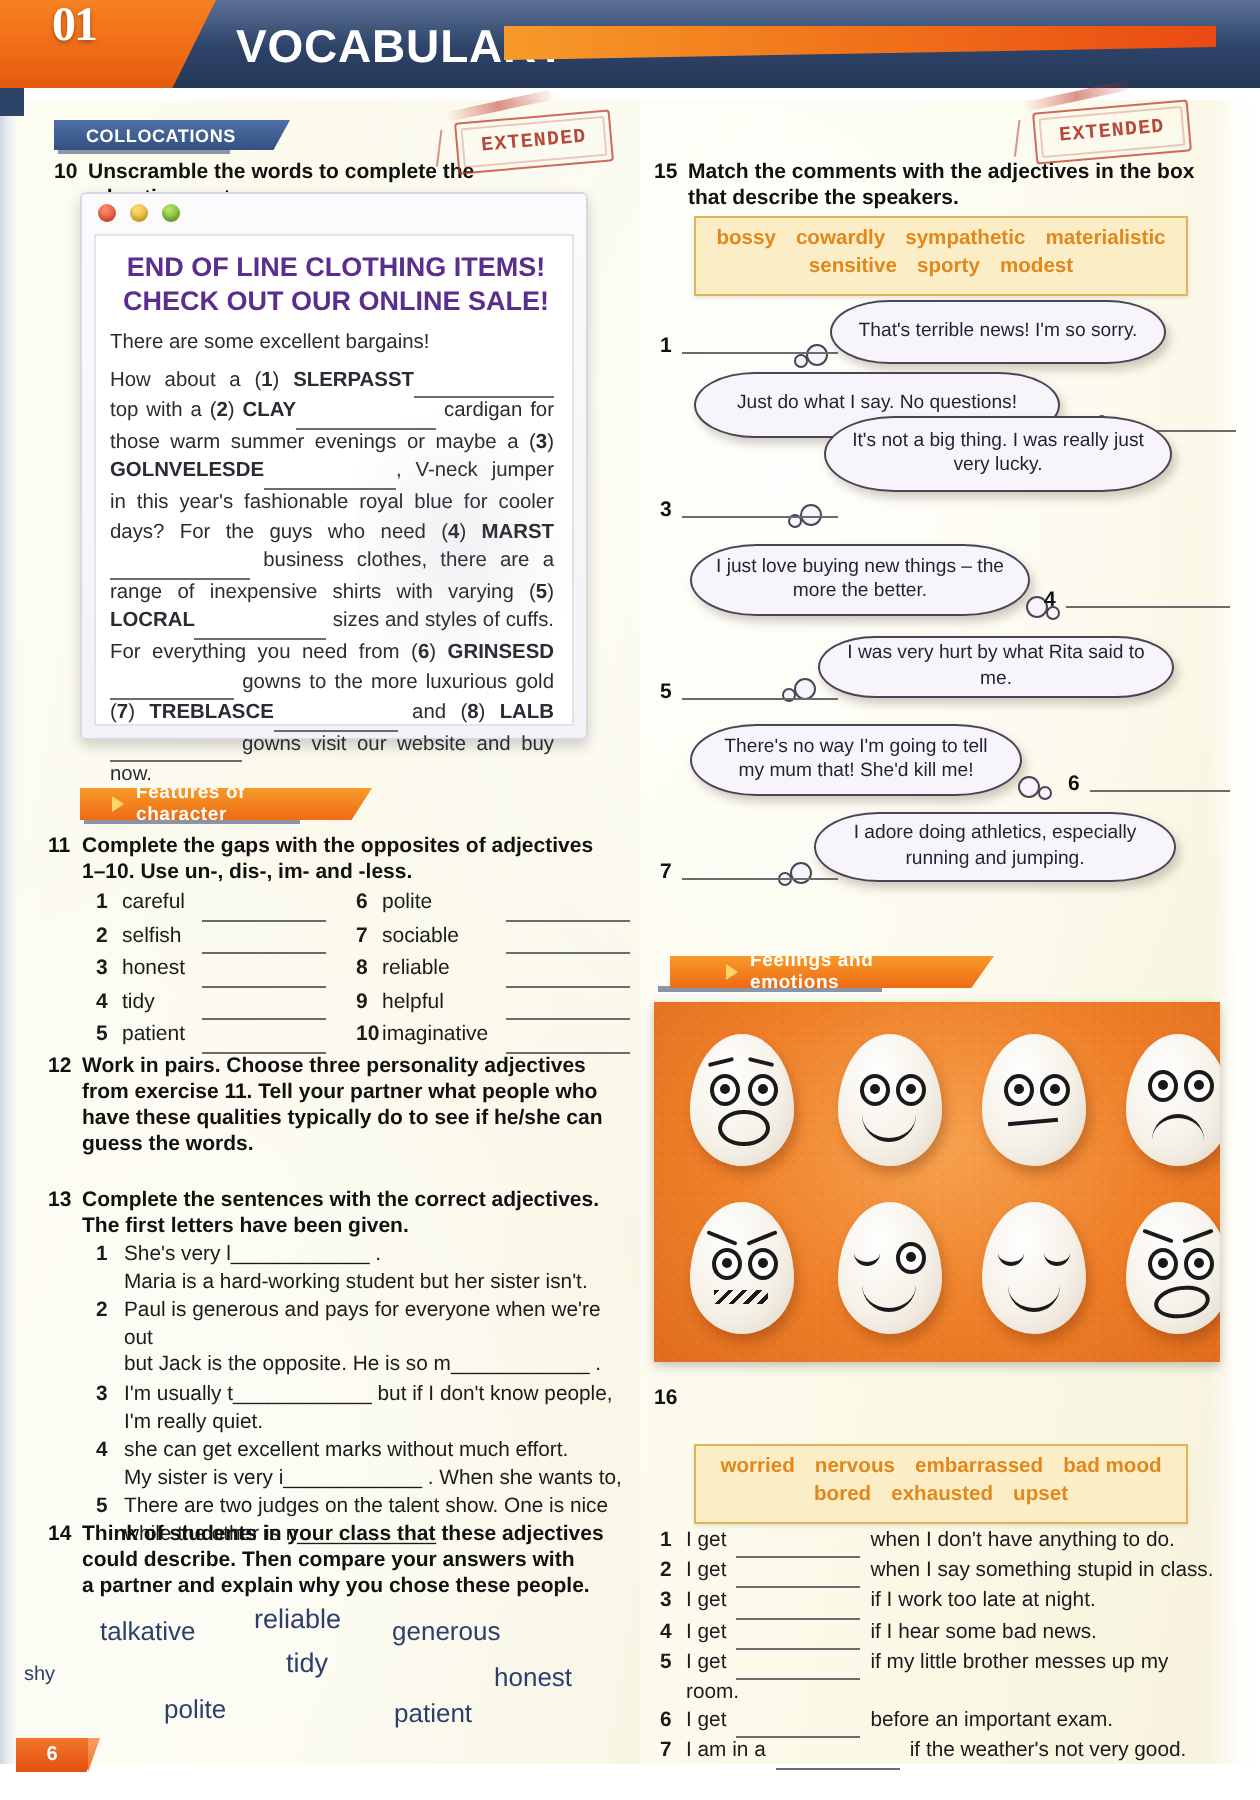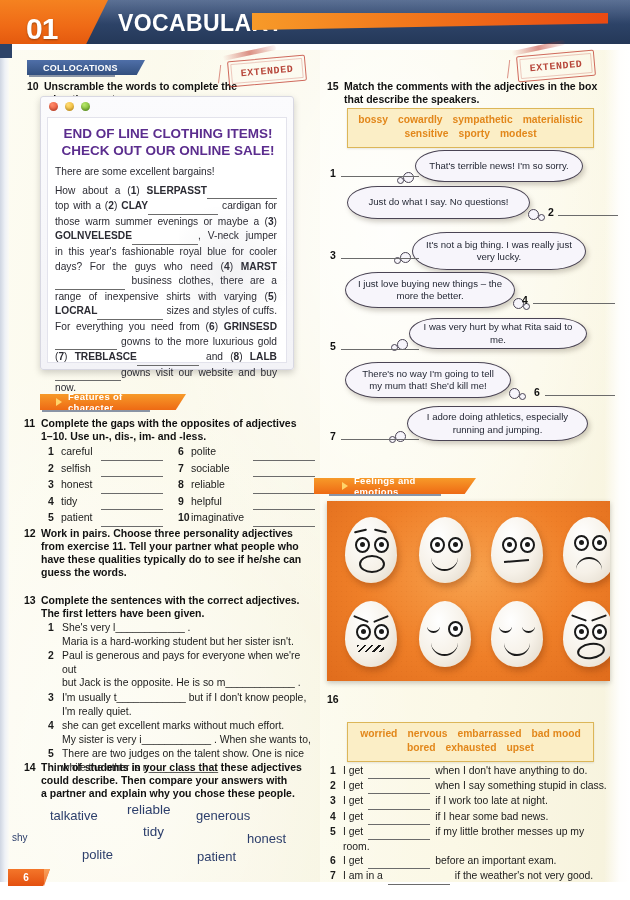--- a/index.html
+++ b/index.html
@@ -28,22 +28,22 @@
 
   
   .header{position:absolute;left:0;top:0;width:630px;height:48px;
     background:linear-gradient(180deg,#3c5580 0%,#2d4368 48%,#233655 100%);
     overflow:hidden;}
   .header-sheen{position:absolute;left:0;top:0;right:0;height:24px;
     background:linear-gradient(180deg,rgba(255,255,255,.16),rgba(255,255,255,0));}
   .unit-tab{position:absolute;left:0;top:0;width:108px;height:48px;
     background:linear-gradient(180deg,#f58220 0%,#ef6a16 55%,#e2560c 100%);
     clip-path:polygon(0 0, 100% 0, 78% 100%, 0 100%);}
-  .unit-num{position:absolute;left:26px;top:12px;font-size:30px;font-weight:bold;
-    color:#fff;letter-spacing:-1px;font-family:Liberation Sans, sans-serif;
+  .unit-num{position:absolute;left:26px;top:0;font-size:24px;font-weight:bold;
+    color:#fff;letter-spacing:-1px;font-family:Liberation Serif, serif;
     text-shadow:0 1px 2px rgba(0,0,0,.35);}
   .head-title{position:absolute;left:118px;top:10px;font-size:23px;font-weight:bold;
     color:#ffffff;letter-spacing:.4px;}
   .head-bar{position:absolute;left:252px;top:13px;width:356px;height:17px;
     background:linear-gradient(90deg,#f79a29 0%,#f2791c 42%,#ea4a12 100%);
     clip-path:polygon(0 0, 100% 0, 100% 62%, 0 100%);
     box-shadow:0 1px 0 rgba(0,0,0,.25);}
   .head-bottom-white{position:absolute;left:0;top:44px;width:630px;height:6px;background:#fff;}
   .head-step{position:absolute;left:0;top:44px;width:12px;height:14px;background:#2d4368;}
 
@@ -371,21 +371,21 @@
       <div class="bubble" style="left: 347px; top: 186px; width: 183px; height: 33px;">Just do what I say. No questions!</div>
       <div class="bump" style="left: 380.26px; top: 181px; width: 14px; height: 14px; z-index: -1;"></div>
       <div class="bump" style="left: 431.5px; top: 179px; width: 14px; height: 14px; z-index: -1;"></div>
       <div class="bump" style="left: 482.74px; top: 181px; width: 14px; height: 14px; z-index: -1;"></div>
       <div class="bump" style="left: 395.9px; top: 215px; width: 12px; height: 12px; z-index: -1;"></div>
       <div class="bump" style="left: 465.44px; top: 215px; width: 12px; height: 12px; z-index: -1;"></div>
       <div class="tail-a" style="left: 528px; top: 209px;"></div>
       <div class="tail-b" style="left: 538px; top: 214px;"></div>
       <div class="mnum" style="left: 548px; top: 206px;">2</div>
       <div class="mline" style="left: 558px; top: 215px; width: 60px;"></div>
-      <div class="bubble" style="left: 412px; top: 232px; width: 174px; height: 38px;">It's not a big thing. I was really just very lucky.</div>
+      <div class="bubble" style="left: 412px; top: 208px; width: 174px; height: 38px;">It's not a big thing. I was really just very lucky.</div>
       <div class="bump" style="left: 442.28px; top: 219px; width: 16px; height: 16px; z-index: -1;"></div>
       <div class="bump" style="left: 491px; top: 217px; width: 16px; height: 16px; z-index: -1;"></div>
       <div class="bump" style="left: 539.72px; top: 219px; width: 16px; height: 16px; z-index: -1;"></div>
       <div class="bump" style="left: 457.2px; top: 258px; width: 14px; height: 14px; z-index: -1;"></div>
       <div class="bump" style="left: 523.32px; top: 258px; width: 14px; height: 14px; z-index: -1;"></div>
       <div class="tail-a" style="left: 400px; top: 252px;"></div>
       <div class="tail-b" style="left: 394px; top: 257px;"></div>
       <div class="mnum" style="left: 330px; top: 249px;">3</div>
       <div class="mline" style="left: 341px; top: 258px; width: 78px;"></div>
       <div class="bubble" style="left: 345px; top: 272px; width: 170px; height: 36px;">I just love buying new things – the more the better.</div>
@@ -424,21 +424,21 @@
       <div class="bump" style="left: 540.68px; top: 401px; width: 15px; height: 15px; z-index: -1;"></div>
       <div class="bump" style="left: 454.8px; top: 437px; width: 13px; height: 13px; z-index: -1;"></div>
       <div class="bump" style="left: 523.58px; top: 437px; width: 13px; height: 13px; z-index: -1;"></div>
       <div class="tail-a" style="left: 395px; top: 431px;"></div>
       <div class="tail-b" style="left: 389px; top: 436px;"></div>
       <div class="mnum" style="left: 330px; top: 430px;">7</div>
       <div class="mline" style="left: 341px; top: 439px; width: 78px;"></div>
     </div>
 
   <div class="sec-tab-shadow" style="left:329px;top:493px;width:112px;height:3px;"></div>
-  <div class="sec-tab orange" style="left:314px;top:478px;width:118px;padding-left:28px;">
+  <div class="sec-tab orange" style="left:335px;top:478px;width:118px;padding-left:28px;">
     <span class="tri"></span>
     <span>Feelings and emotions</span>
   </div>
 
   <div class="photo">
     <div class="photo-grain"></div>
     <div id="eggs">
         <div class="egg" style="left: 18px; top: 16px;">
           <div class="eyebrow" style="left: 9px; top: 13px; width: 13px; transform: rotate(-14deg);"></div>
           <div class="eyebrow" style="left: 29px; top: 13px; width: 13px; transform: rotate(14deg);"></div>

